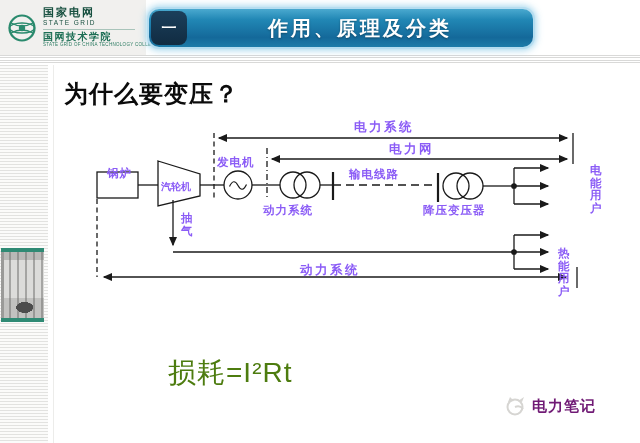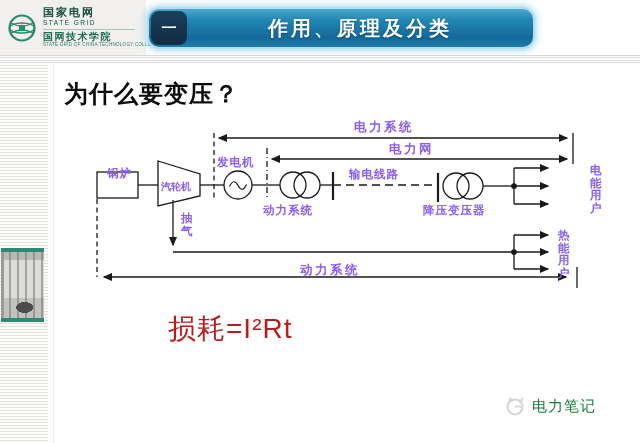--- a/index.html
+++ b/index.html
@@ -51,35 +51,35 @@
   
   .heading { position:absolute; left:64px; top:78px; font-size:24px; font-weight:600; color:#0b0b0b; letter-spacing:1px; }
   
   .diagram { position:absolute; left:0; top:0; width:640px; height:443px; }
   .diagram svg { position:absolute; left:0; top:0; }
   .dlabel { position:absolute; font-weight:bold; color:#8b5cf6; font-size:11.5px; white-space:nowrap; letter-spacing:1px; }
   .dlabel.big { font-size:12.5px; letter-spacing:2.5px; }
   .dlabel.small { font-size:10px; letter-spacing:0; }
   .dlabel.v { white-space:normal; width:13px; line-height:12.5px; word-break:break-all; letter-spacing:0; font-size:11.5px; }
   
-  .formula { position:absolute; font-size:28px; color:#b91c1c; font-weight:500; letter-spacing:1px; }
+  .formula { position:absolute; font-size:28px; color:#4d7c0f; font-weight:500; letter-spacing:1px;margin-top:44px; }
   
   .photo {
     position:absolute; left:1px; top:248px; width:43px; height:74px; box-sizing:border-box;
     border-top:4px solid #2f8a74; border-bottom:4px solid #2f8a74;
     background-color:#d2d2d0;
     background-image:
       radial-gradient(ellipse 14px 9px at 55% 84%, #4c4c4c 0 60%, transparent 61%),
       linear-gradient(90deg, #9a9a98 0 3px, transparent 3px 100%),
       repeating-linear-gradient(90deg, rgba(110,110,108,.5) 0 2px, transparent 2px 8px),
       linear-gradient(180deg,#b9b9b7 0 12%, #dcdcda 12% 70%, #c2c2c0 70% 100%);
   }
   
   .watermark { position:absolute; left:504px; top:396px; display:flex; align-items:center; gap:4px; }
-  .watermark-text { color:#15803d; font-size:15px; font-weight:normal; letter-spacing:1px; }
+  .watermark-text { color:#701a75; font-size:15px; font-weight:bold; letter-spacing:1px; }
 </style>
 </head>
 <body>
 
 <div class="slide">
 
   <div class="sidebar"></div>
   <div class="sidebar-edge"></div>
   <div class="rule-lines"></div>
   <div class="photo"></div>
@@ -180,21 +180,21 @@
     <div class="dlabel" style="left:107px;top:166px;">锅炉</div>
     <div class="dlabel small" style="left:161px;top:180px;">汽轮机</div>
     <div class="dlabel" style="left:217px;top:155px;">发电机</div>
     <div class="dlabel" style="left:263px;top:203px;">动力系统</div>
     <div class="dlabel" style="left:349px;top:167px;">输电线路</div>
     <div class="dlabel" style="left:423px;top:203px;">降压变压器</div>
     <div class="dlabel big" style="left:354px;top:119px;">电力系统</div>
     <div class="dlabel big" style="left:389px;top:141px;">电力网</div>
     <div class="dlabel big" style="left:300px;top:262px;">动力系统</div>
     <div class="dlabel v" style="left:558px;top:164px;margin-left:32px;">电能用户</div>
-    <div class="dlabel v" style="left:558px;top:229px;">热能用户</div>
+    <div class="dlabel v" style="left:558px;top:247px;">热能用户</div>
     <div class="dlabel v" style="left:181px;top:212px;">抽气</div>
   </div>
 
   <div class="formula" style="left:168px;top:310px;">损耗=I²Rt</div>
 
   <div class="watermark">
     <svg width="24" height="20" viewBox="0 0 24 20">
       <path d="M4 6 L6 1 L10 5 Z" fill="#d6d5d2"></path>
       <path d="M18 6 L20 1 L14 5 Z" fill="#d6d5d2"></path>
       <circle cx="11" cy="11" r="7.5" fill="none" stroke="#d6d5d2" stroke-width="2"></circle>

